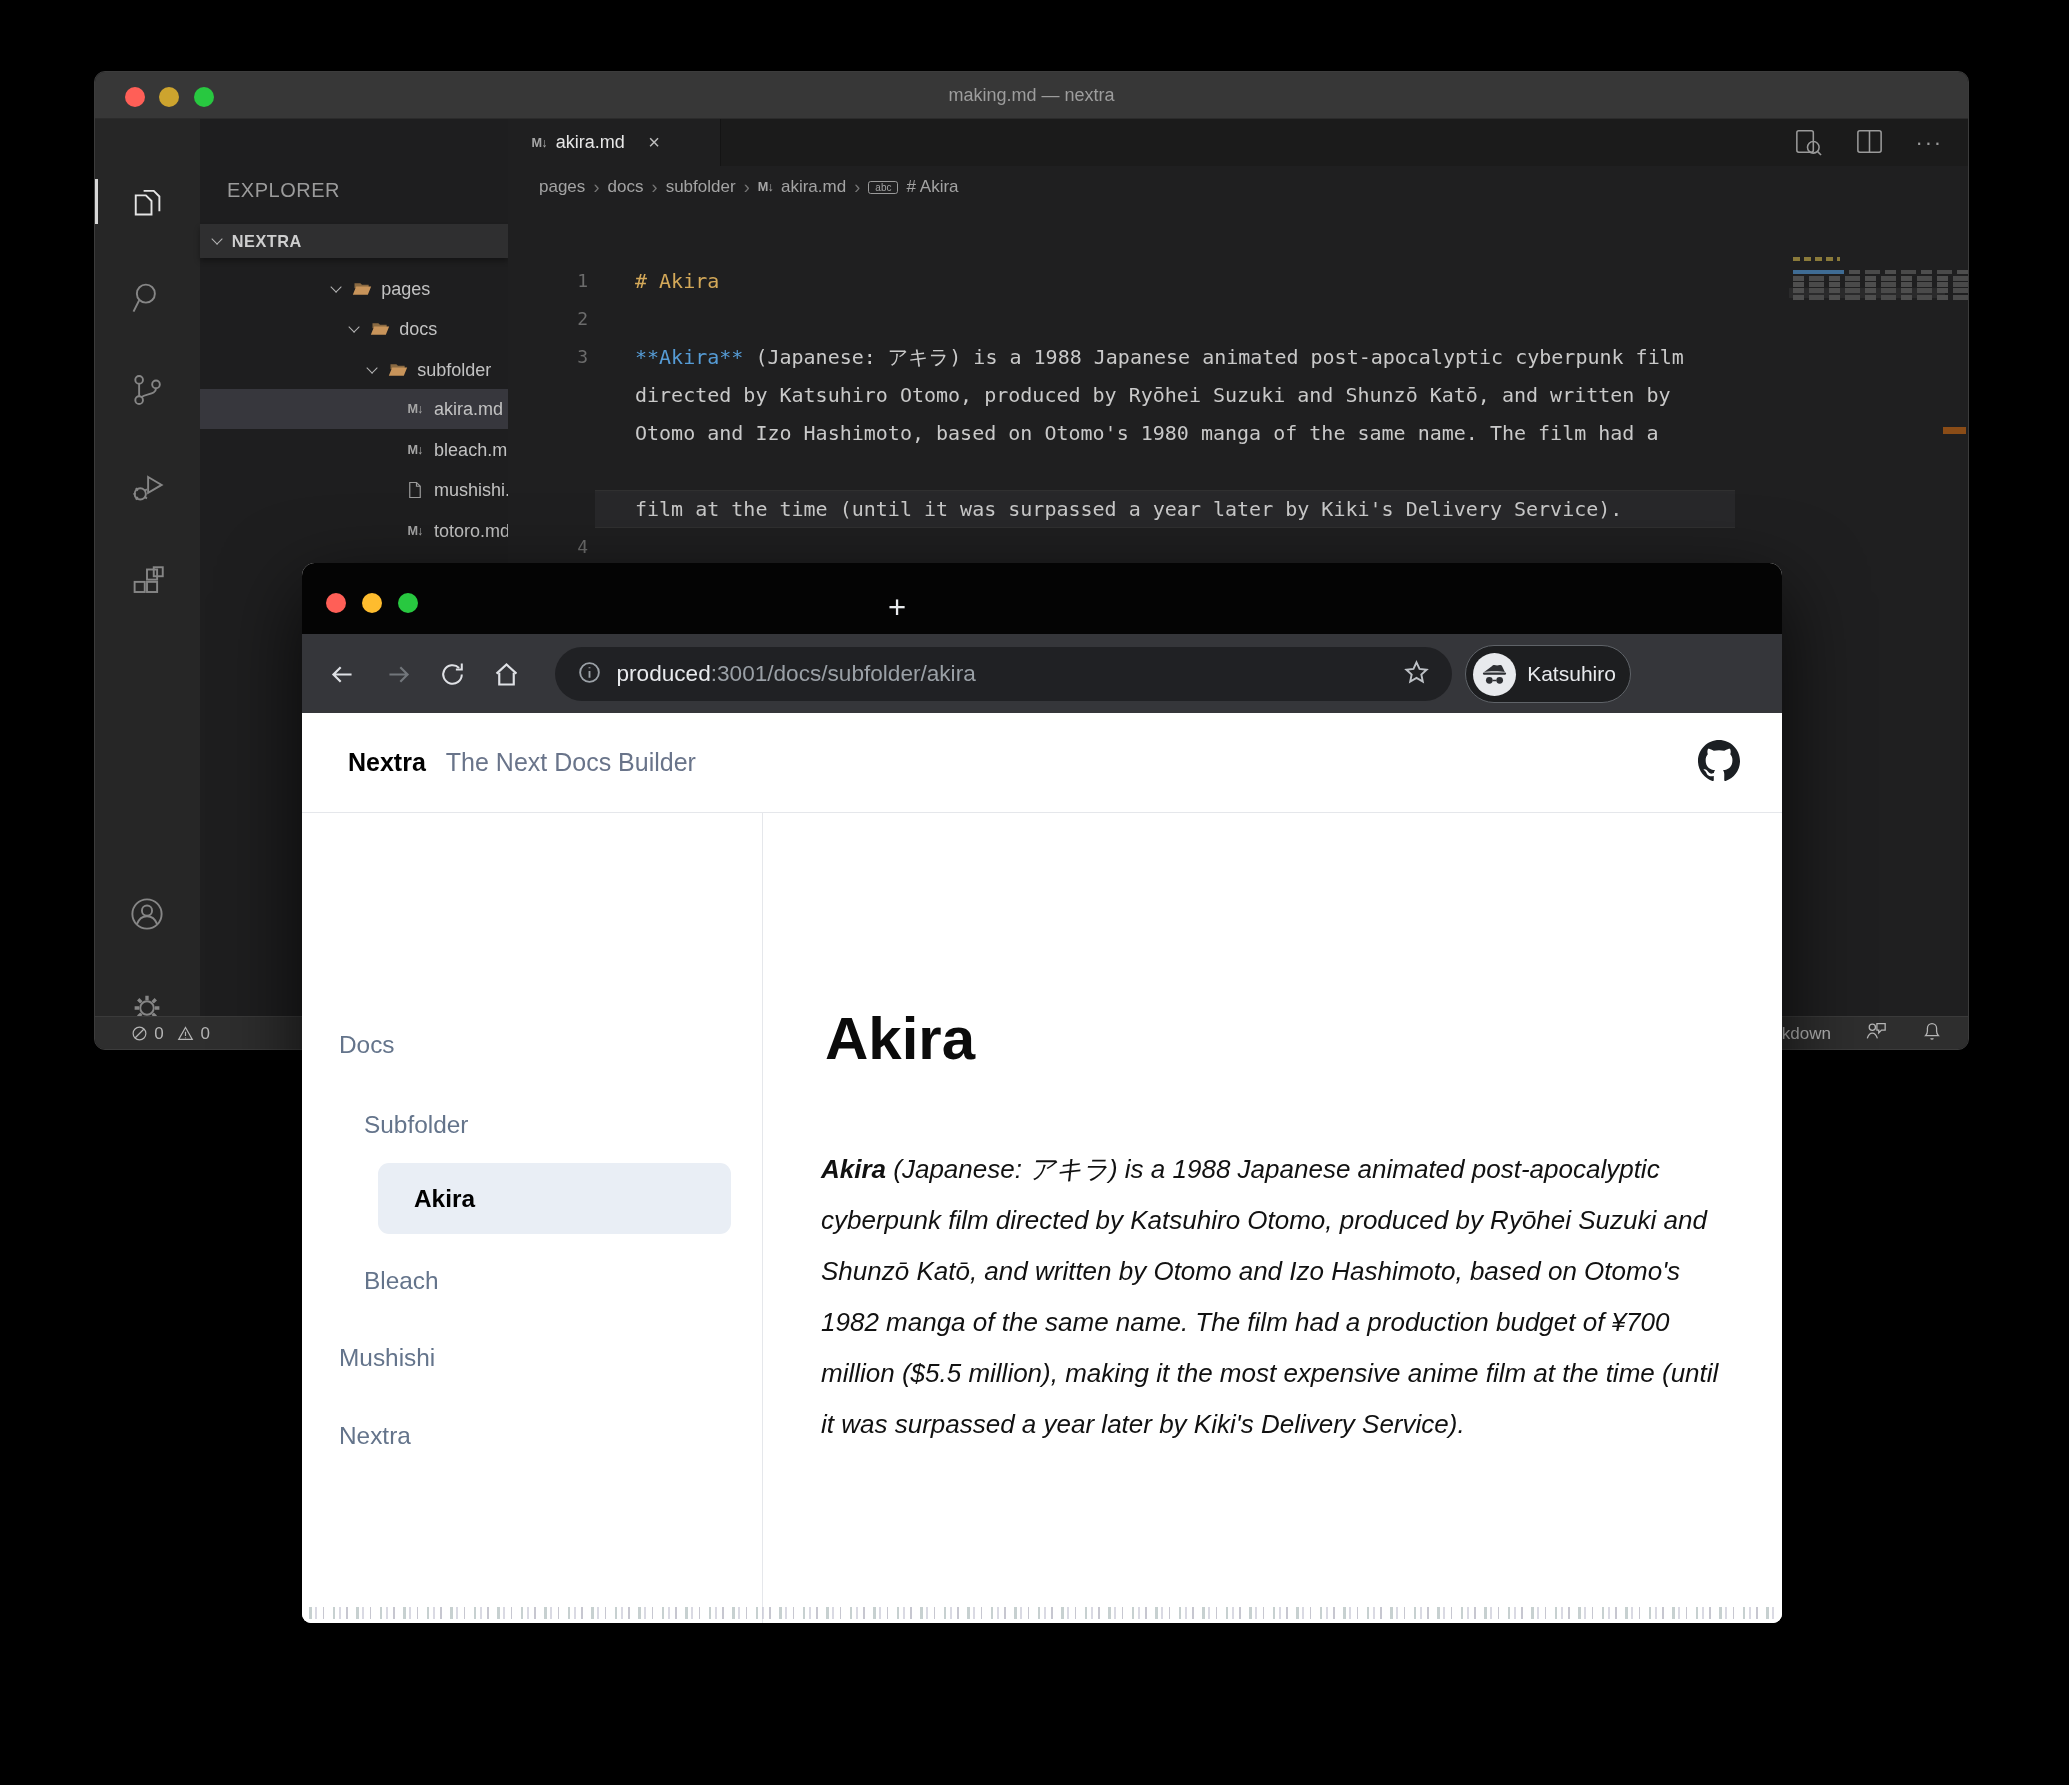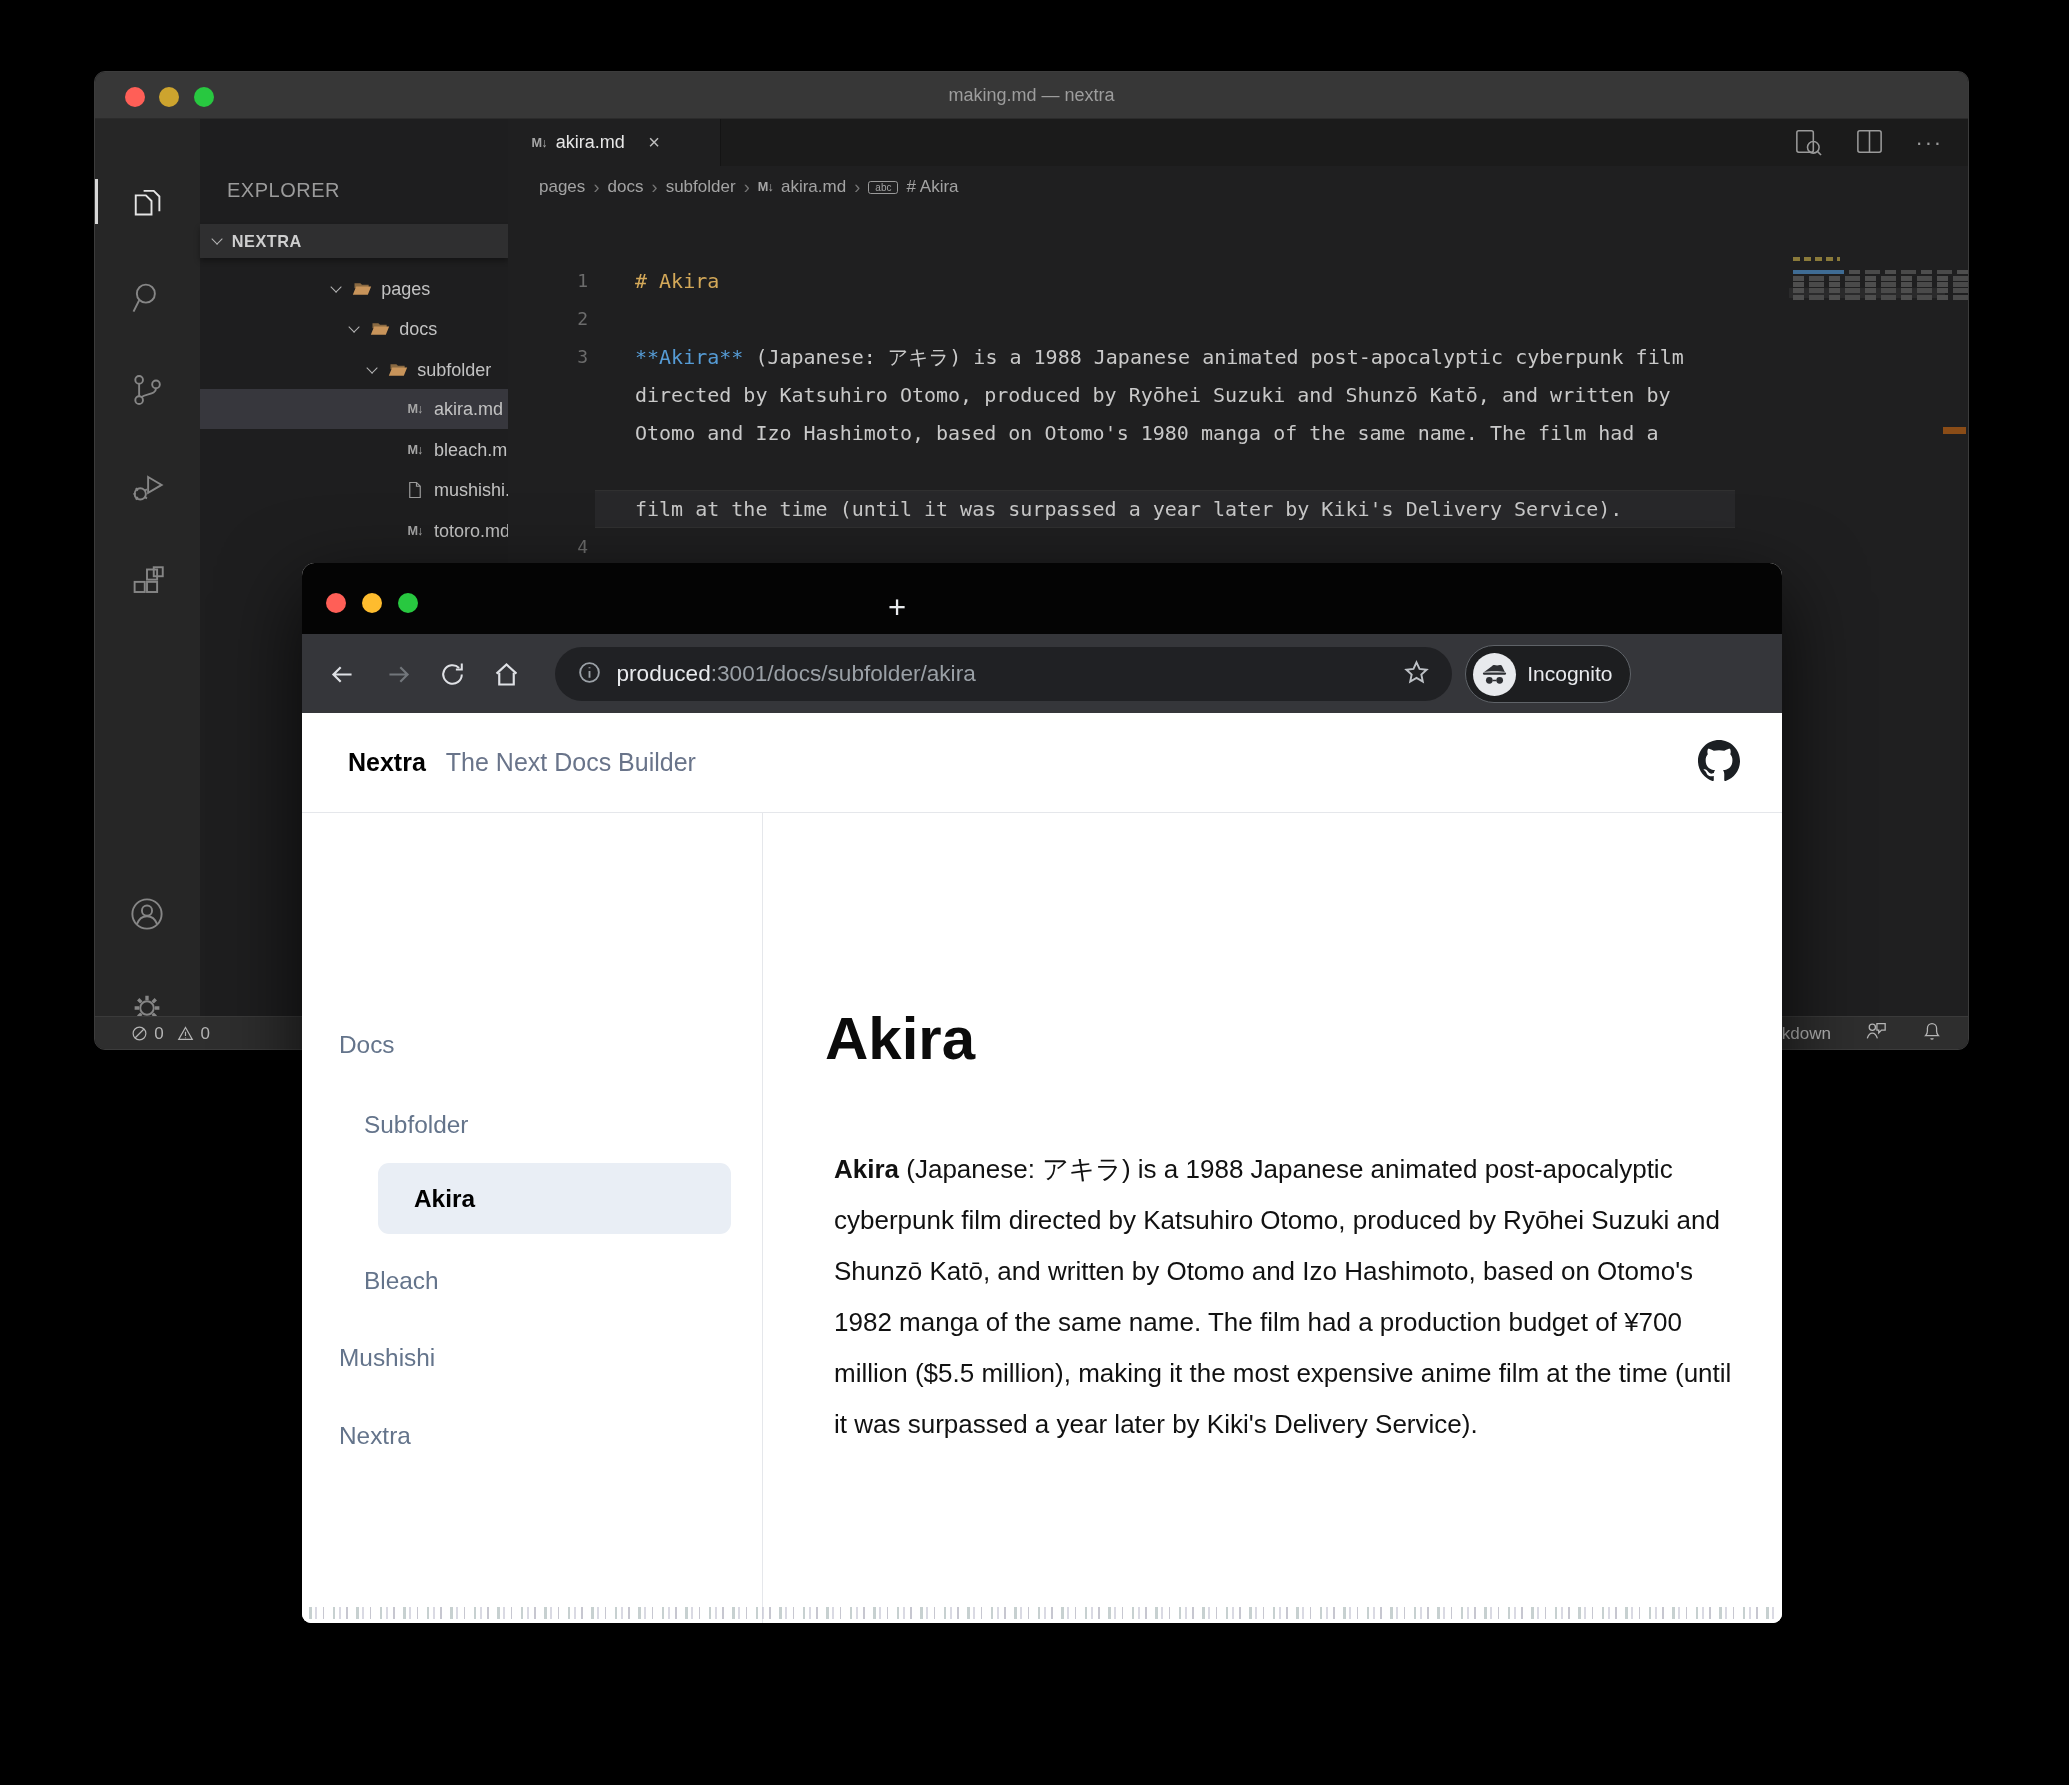--- a/index.html
+++ b/index.html
@@ -116,22 +116,22 @@
               display:flex; align-items:center; padding:0 42px 0 46px; }
   .brand { font-size:25px; font-weight:bold; color:#000; }
   .tagline { font-size:25px; color:#69748a; margin-left:20px; }
   .octocat { margin-left:auto; }
   .site-divider { position:absolute; left:460px; top:100px; bottom:0; width:0.9px; background:#e5e7eb; }
   .nav-item { position:absolute; color:#64748b; font-size:24.4px; }
   .nav-pill { position:absolute; left:76px; top:450px; width:353px; height:71px; background:#e9eef5;
               border-radius:11px; }
   .nav-item.active { color:#000; font-weight:bold; }
   .doc-h1 { position:absolute; left:523px; top:291px; font-size:60px; font-weight:bold; color:#0b0b0b; }
-  .doc-para { position:absolute; left:532px; top:431px; width:912px; font-size:26px; line-height:51px;
-              color:#111; }
+  .doc-para { position:absolute; left:519px; top:431px; width:912px; font-size:26px; line-height:51px;
+              color:#111;font-style:italic; }
   .artifact { position:absolute; left:7.2px; bottom:3.6px; right:7.2px; height:12.7px; opacity:.55;
               background:repeating-linear-gradient(90deg,#9aa 0 2.7px,transparent 2.7px 6.3px,#bbc 6.3px 8.1px,transparent 8.1px 13.6px,#99a 13.6px 15.4px,transparent 15.4px 23.5px); }
 </style>
 </head>
 <body>
 
 <div class="vscode">
   <div class="vs-titlebar">
     <span class="tl" style="left:30px;background:#ff5f57"></span>
     <span class="tl" style="left:64px;background:#cda42e"></span>
@@ -449,21 +449,21 @@
     <div class="incog">
       <span class="badge">
         <svg width="31" height="31" viewBox="0 0 24 24" fill="#2d2f33">
             <path d="M4 10c2.5-.7 13.5-.7 16 0l-2.2-4.6c-.3-.6-1-.9-1.6-.7-1.5.4-2.9.4-4.4 0-.6-.2-1.3.1-1.6.7z"></path>
             <rect x="3" y="10.4" width="18" height="1.7" rx=".8"></rect>
             <circle cx="8" cy="16.5" r="2.6"></circle>
             <circle cx="16" cy="16.5" r="2.6"></circle>
             <path d="M10.6 16h2.8v1.2h-2.8z"></path>
           </svg>
       </span>
-      <span class="lbl">Incognito</span>
+      <span class="lbl">Katsuhiro</span>
     </div>
 
   </div>
 
   <div class="cr-page">
     <div class="site-hdr">
       <span class="brand">Nextra</span>
       <span class="tagline">The Next Docs Builder</span>
       <span class="octocat">
         <svg width="42" height="42" viewBox="0 0 16 16" fill="#1b1f23">

